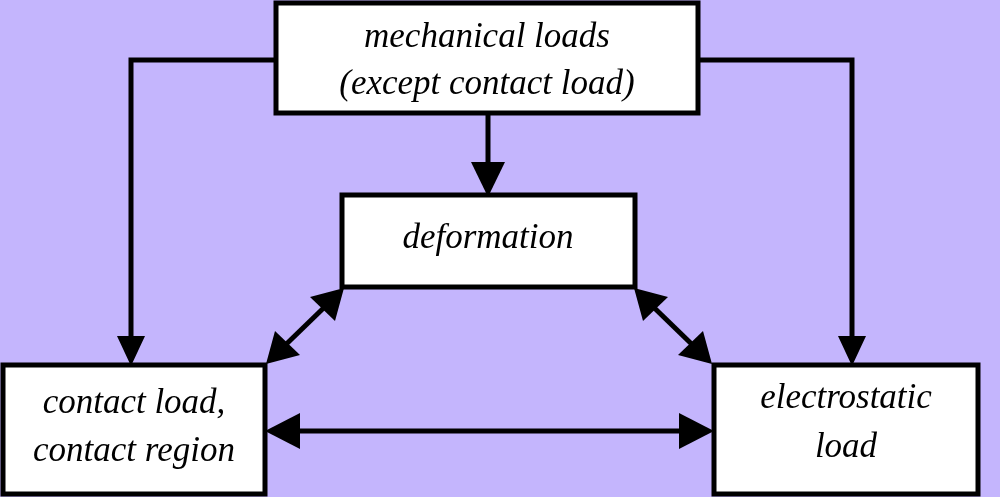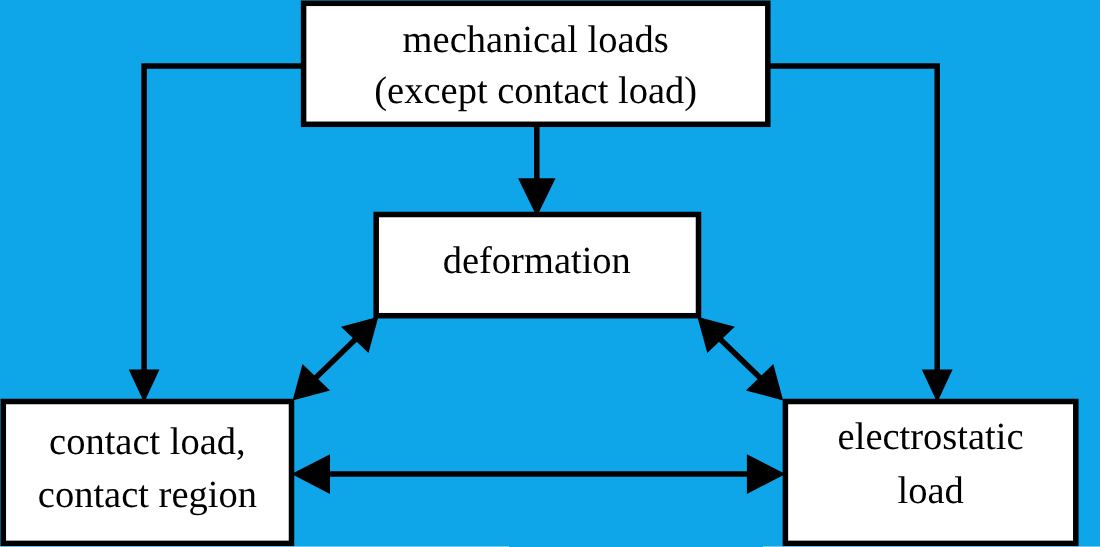--- a/index.html
+++ b/index.html
@@ -10,21 +10,22 @@
   body {
     width: 1000px;
     height: 497px;
     overflow: hidden;
     font-family: "Liberation Serif", "DejaVu Serif", serif;
   }
   #diagram-root {
     position: relative;
     width: 1000px;
     height: 497px;
-    background: #0ea5e9;
+    background: #c4b5fd;
+    font-style: italic;
   }
   svg.diagram-canvas {
     display: block;
     width: 1000px;
     height: 497px;
   }
   .node-box {
     fill: #ffffff;
     stroke: #000000;
     stroke-width: 5;

